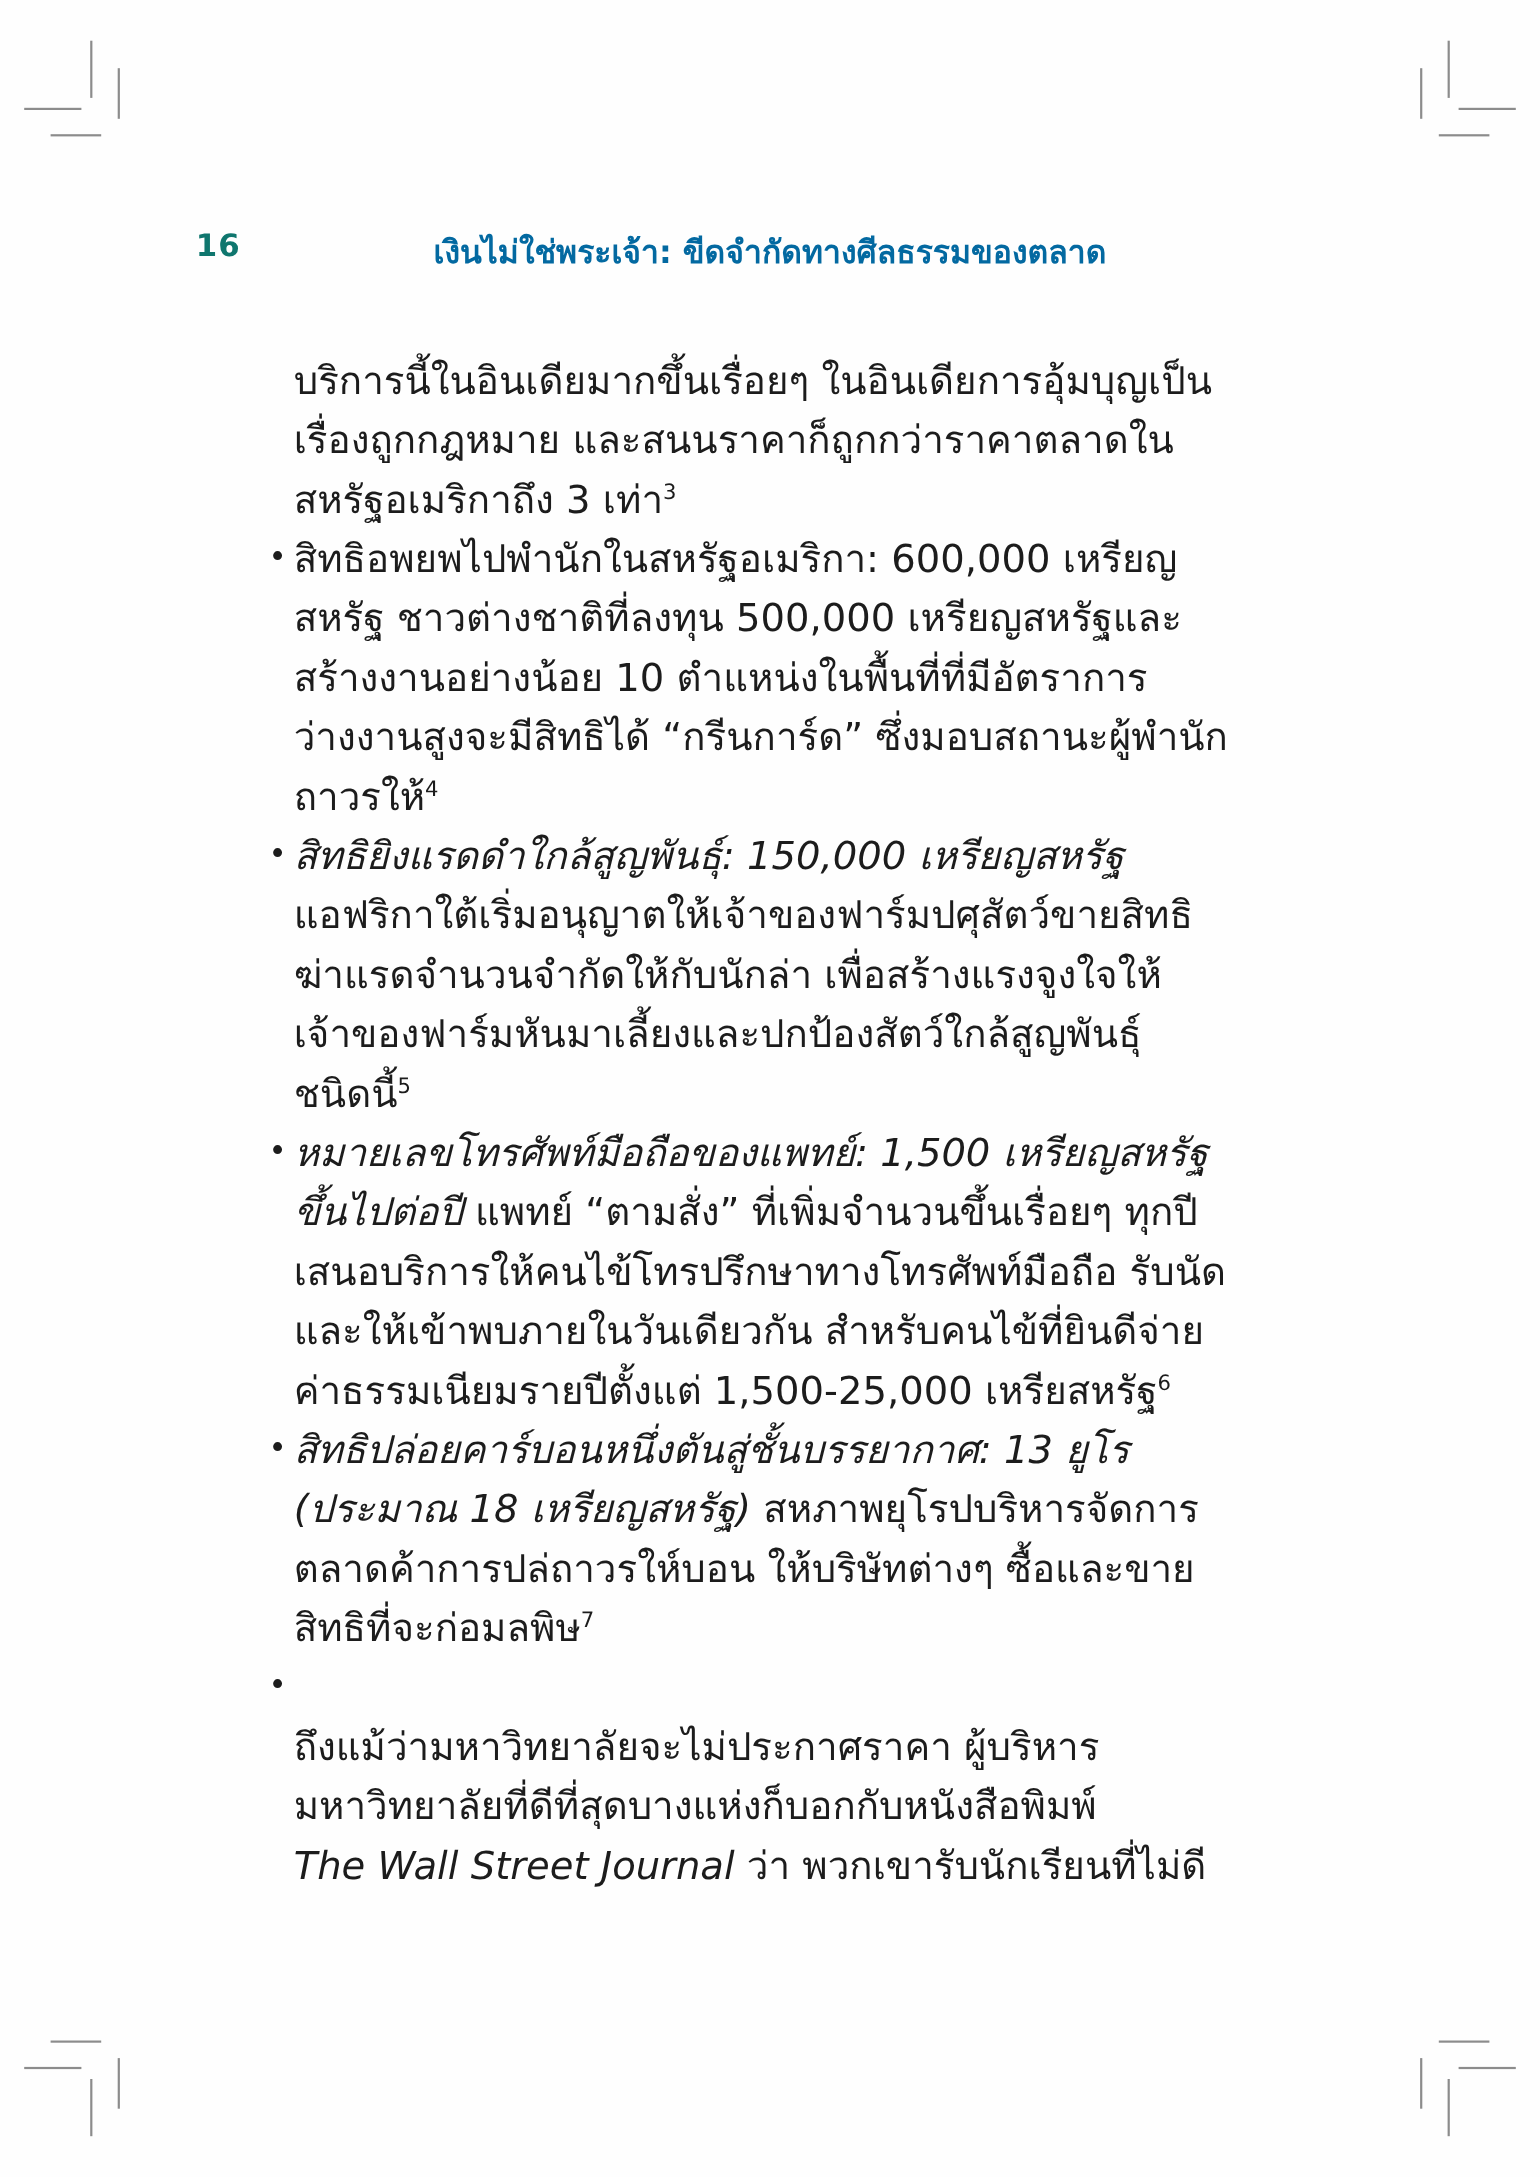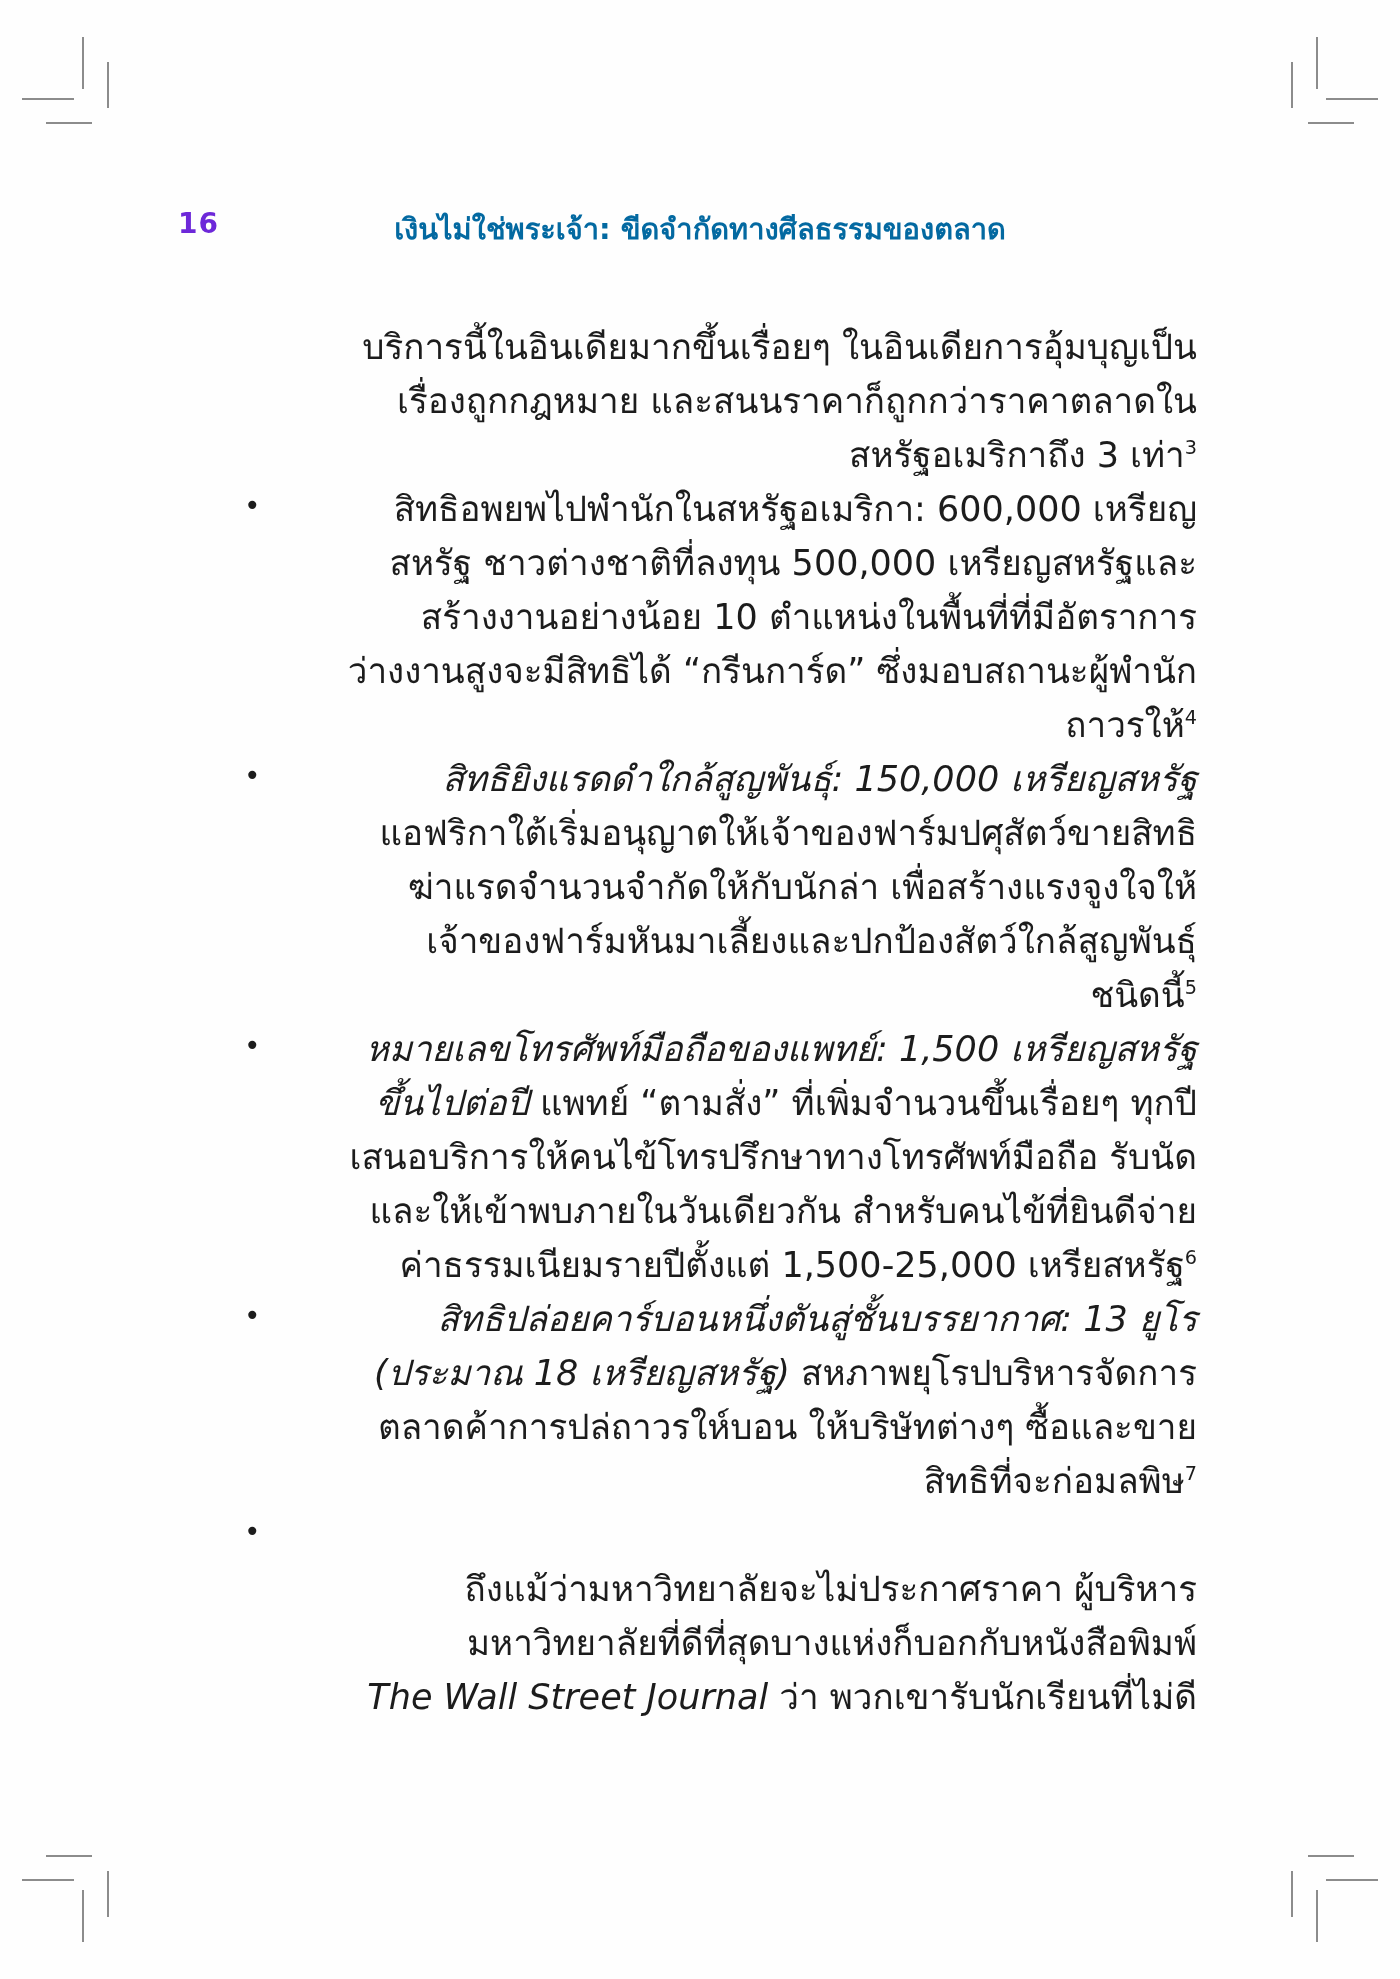--- a/index.html
+++ b/index.html
@@ -12,41 +12,41 @@
     font-family: "DejaVu Sans", "Liberation Sans", sans-serif;
     color: #1c1c1c;
   }
   .header-pageno {
     position: absolute;
     left: 178px;
     top: 207px;
     font-size: 28px;
     font-weight: bold;
     letter-spacing: 1px;
-    color: #6d28d9;
+    color: #0f766e;
   }
   .header-title {
     position: absolute;
     left: 0;
     right: 0;
     top: 206px;
     text-align: center;
     font-size: 29px;
     font-weight: bold;
     color: #0369a1;
   }
   .body-text {
     position: absolute;
     left: 267px;
     top: 320px;
     width: 930px;
     font-size: 35px;
     line-height: 54px;
   }
-  .block { margin: 0; text-align: right; }
+  .block { margin: 0; }
   .line {
     position: relative;
     height: 54px;
     white-space: nowrap;
   }
   .bullet-marker {
     position: absolute;
     left: -23px;
     top: -3px;
     font-size: 28px;

